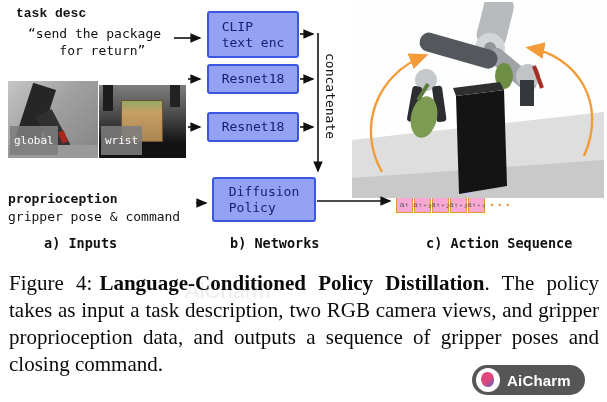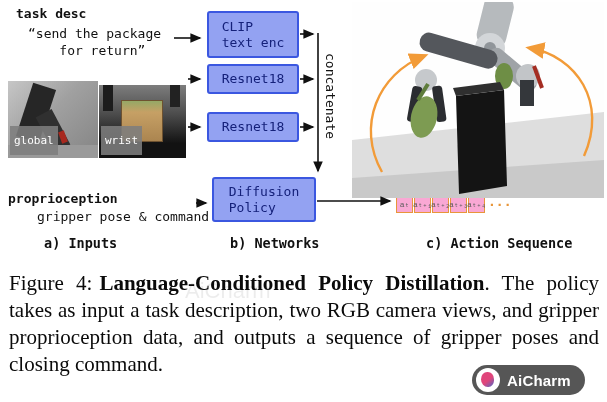--- a/index.html
+++ b/index.html
@@ -4,25 +4,25 @@
 <style>
   * { margin:0; padding:0; box-sizing:border-box; }
   html,body { width:607px; height:402px; background:#ffffff; overflow:hidden; }
   body { position:relative; font-family:"DejaVu Sans Mono", monospace; color:#111; }
   .abs { position:absolute; }
   .ws-pre { white-space:pre; }
   .mono-b { font-weight:bold; font-size:13px; }
   .mono-r { font-size:13px; }
 
   
-  .task-label   { left:16px; top:6px; }
+  .task-label   { left:16px; top:6px;font-family:Liberation Mono, monospace; }
   .task-quote   { left:28px; top:25px; line-height:17px; }
   .vision-label { left:8px;  top:80px; }
   .proprio-label{ left:8px;  top:191px; }
-  .proprio-sub  { left:8px;  top:209px;margin-left:29px; }
+  .proprio-sub  { left:8px;  top:209px; }
 
   
   .cam { overflow:hidden; }
   .img-global { left:8px; top:81px; width:90px; height:77px;
     background:linear-gradient(135deg,#c6c6c6 0%,#a0a0a0 45%,#848484 100%); }
   .img-wrist  { left:99px; top:85px; width:87px; height:73px;
     background:linear-gradient(180deg,#7d7d7d 0%,#4c4c4c 40%,#121212 80%); }
   .cam-label { position:absolute; left:2px; bottom:3px; padding:8px 4px;
     font-size:11px; color:#fff; background:rgba(125,125,125,.88); }
   .g-arm1 { position:absolute; left:16px; top:4px; width:24px; height:56px; background:#262626; transform:rotate(18deg); }

